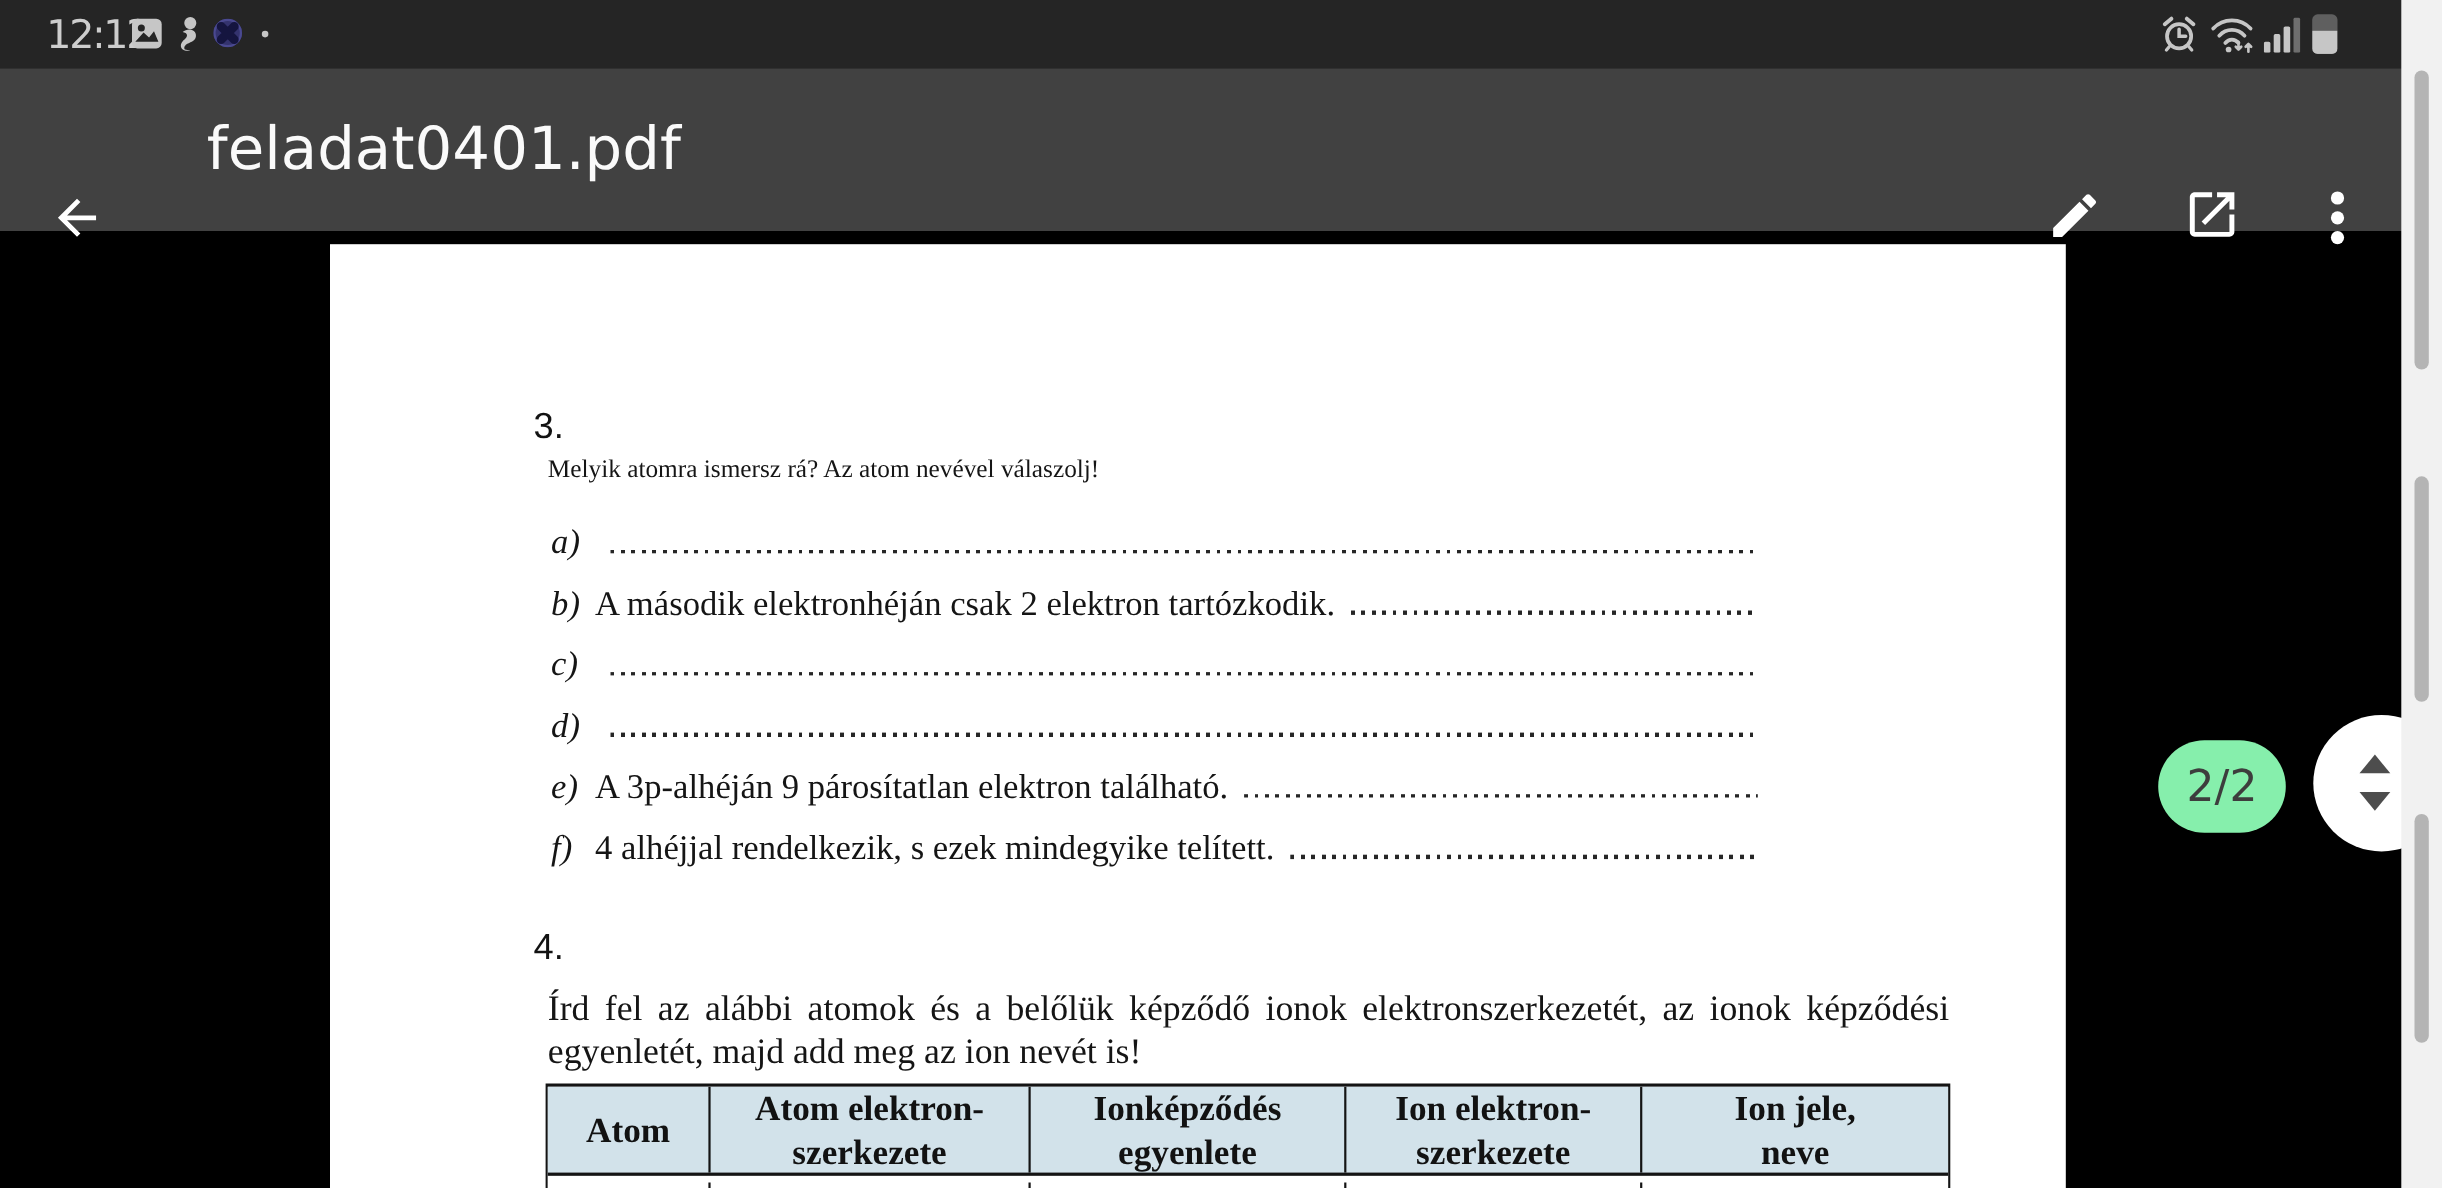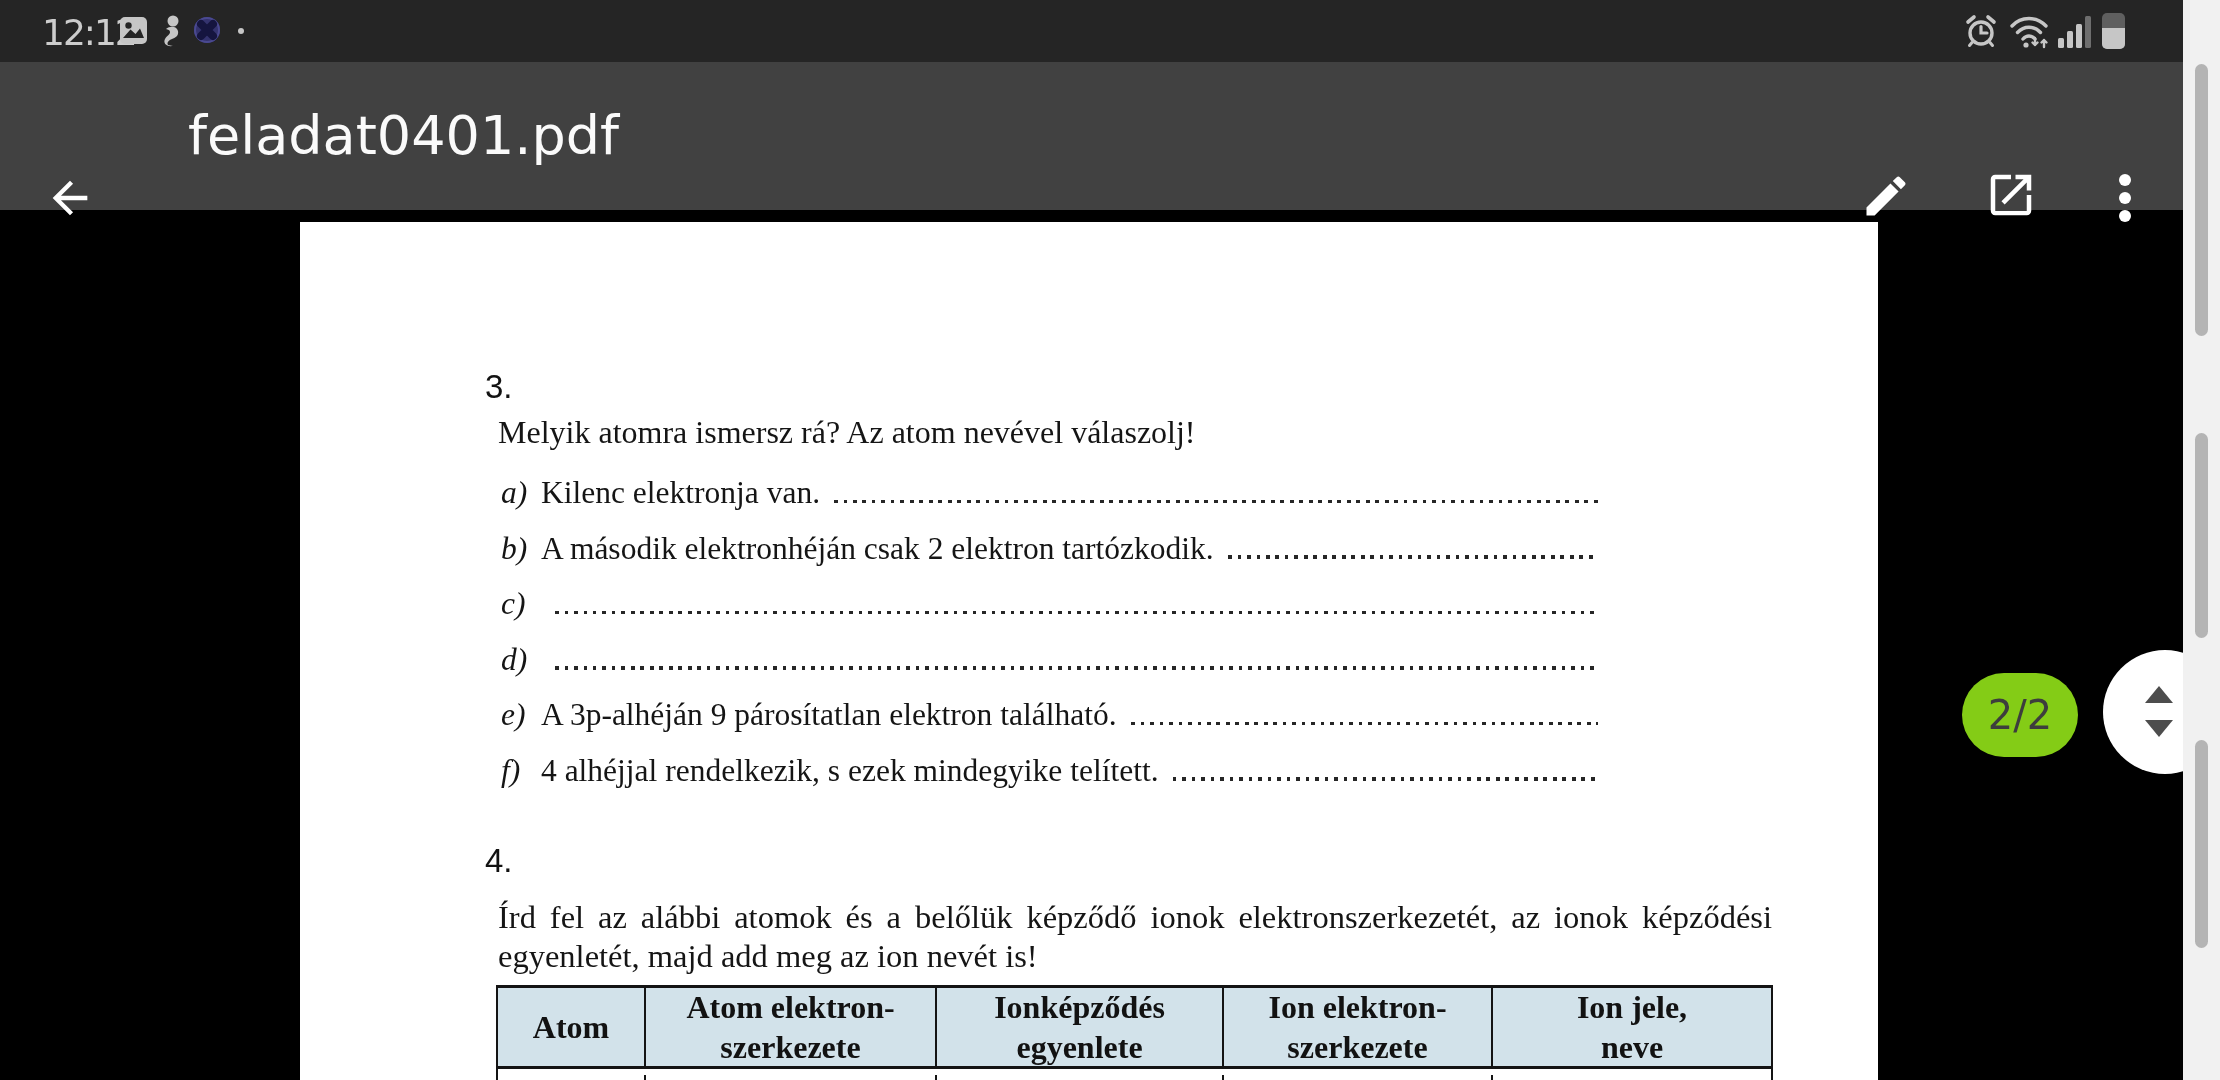--- a/index.html
+++ b/index.html
@@ -48,21 +48,21 @@
     color:#1a1a1a;
   }
   .serif { font-family:"Liberation Serif","DejaVu Serif",serif; }
   .sec-num {
     position:absolute; left:185px; font-family:"Liberation Sans",sans-serif;
     font-size:33px; color:#121212;
   }
   .sec3-num { top:146px; }
   .sec4-num { top:620px; }
   .prompt {
-    position:absolute; left:198px; top:192px; font-size:32px; white-space:nowrap; color:#151515;
+    position:absolute; left:198px; top:192px; font-size:23px; white-space:nowrap; color:#151515;
   }
   .items { position:absolute; left:201px; top:243px; width:1097px; }
   .qitem { display:flex; align-items:baseline; height:55.5px; line-height:55.5px; font-size:31.5px; color:#151515; }
   .qlabel { flex:0 0 40px; font-style:italic; }
   .qtext { white-space:nowrap; }
   .qsup { font-size:21px; position:relative; top:-12px; }
   .leader {
     flex:1 1 auto; height:3.5px; margin-left:14px;
     background-image:repeating-linear-gradient(to right,#262626 0,#262626 3.5px,transparent 3.5px,transparent 9.5px);
   }
@@ -88,21 +88,21 @@
     font-size:32px; line-height:40px; color:#121212; text-align:center;
   }
   .tcell:last-child { border-right:none; }
   .gap .tcell, .body .tcell { border-right-color:transparent; }
   .body .tcell { border-right-color:#141414; }
   .c1 { flex:0 0 148px; } .c2 { flex:0 0 291px; } .c3 { flex:0 0 287px; }
   .c4 { flex:0 0 269px; } .c5 { flex:1 1 auto; }
   
   .page-pill {
     position:absolute; left:1962px; top:673px; width:116px; height:84px;
-    background:#84cc16; border-radius:42px; z-index:20;
+    background:#86efac; border-radius:42px; z-index:20;
     display:flex; align-items:center; justify-content:center;
     font-family:"DejaVu Sans",sans-serif; font-size:40px; color:#3d3d3d;
   }
   .fastscroll {
     position:absolute; left:2103px; top:650px; width:124px; height:124px;
     background:#fff; border-radius:50%; z-index:21;
   }
   .tri { position:absolute; left:42px; width:0; height:0; }
   .tri-up { top:36px; border-left:14px solid transparent; border-right:14px solid transparent; border-bottom:17px solid #4d4d4d; }
   .tri-down { top:70px; border-left:14px solid transparent; border-right:14px solid transparent; border-top:17px solid #4d4d4d; }
@@ -206,21 +206,20 @@
   </div>
 
   <div class="pdf-page serif">
 
     <div class="sec-num sec3-num">3.</div>
     <div class="prompt serif">Melyik atomra ismersz rá? Az atom nevével válaszolj!</div>
 
     <div class="items">
       <div class="qitem">
         <span class="qlabel">a)</span>
-        <span class="qtext">Kilenc elektronja van.</span>
         <span class="leader"></span>
       </div>
       <div class="qitem">
         <span class="qlabel">b)</span>
         <span class="qtext">A második elektronhéján csak 2 elektron tartózkodik.</span>
         <span class="leader"></span>
       </div>
       <div class="qitem">
         <span class="qlabel">c)</span>
         <span class="leader"></span>

